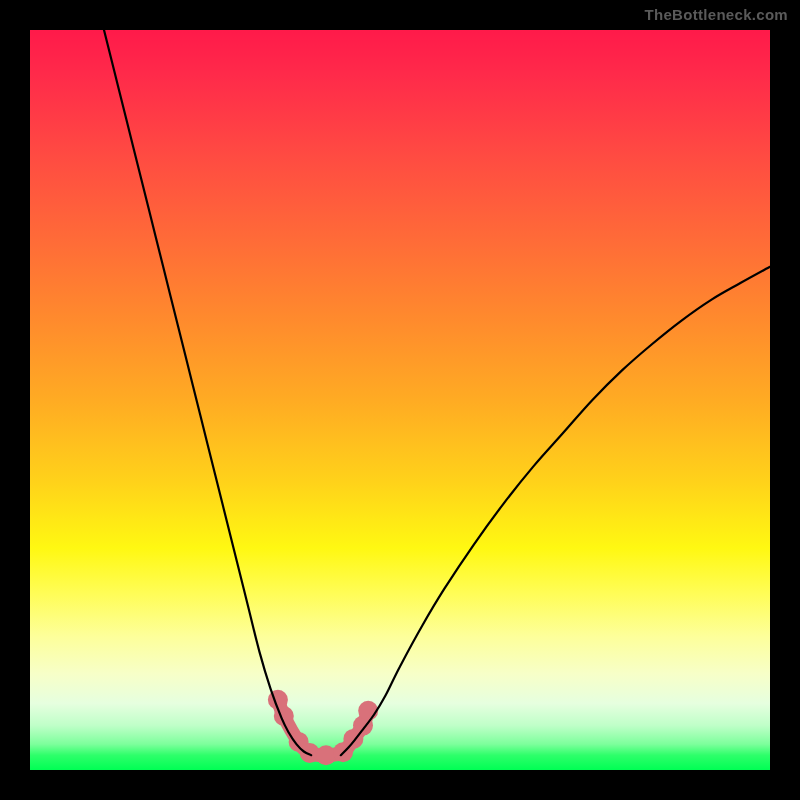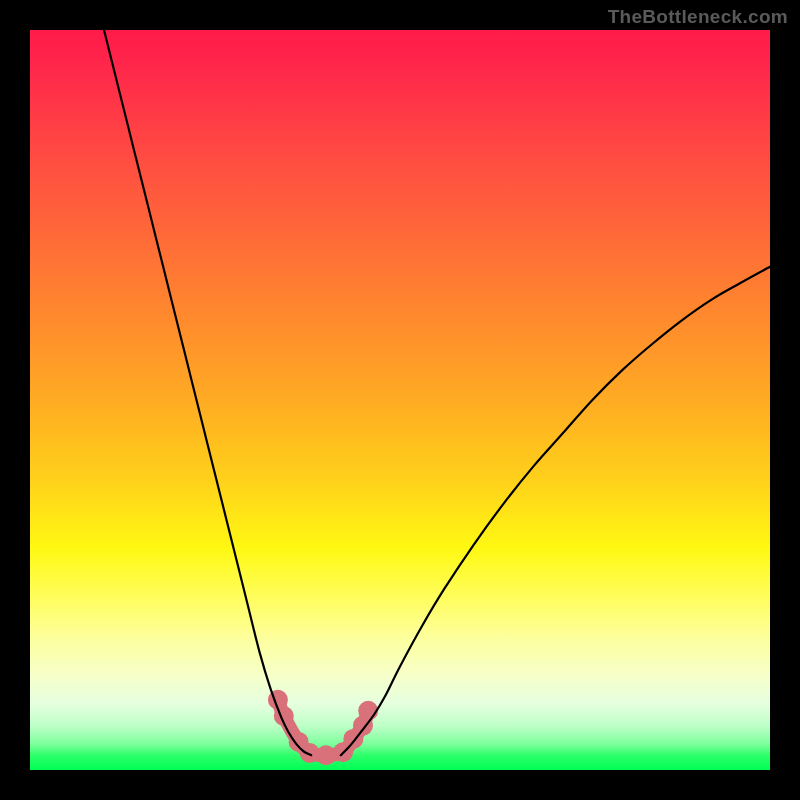--- a/index.html
+++ b/index.html
@@ -44,21 +44,21 @@
       #7dff9c 96.5%,
       #2eff6a 98%,
       #00ff54 100%
     );
   }
   .watermark {
     position: absolute;
     top: 6px;
     right: 12px;
     color: #5a5a5a;
-    font-size: 19px;
+    font-size: 15px;
     font-weight: 600;
     letter-spacing: 0.3px;
     user-select: none;
   }
   svg.curves {
     position: absolute;
     top: 30px;
     left: 30px;
     width: 740px;
     height: 740px;

